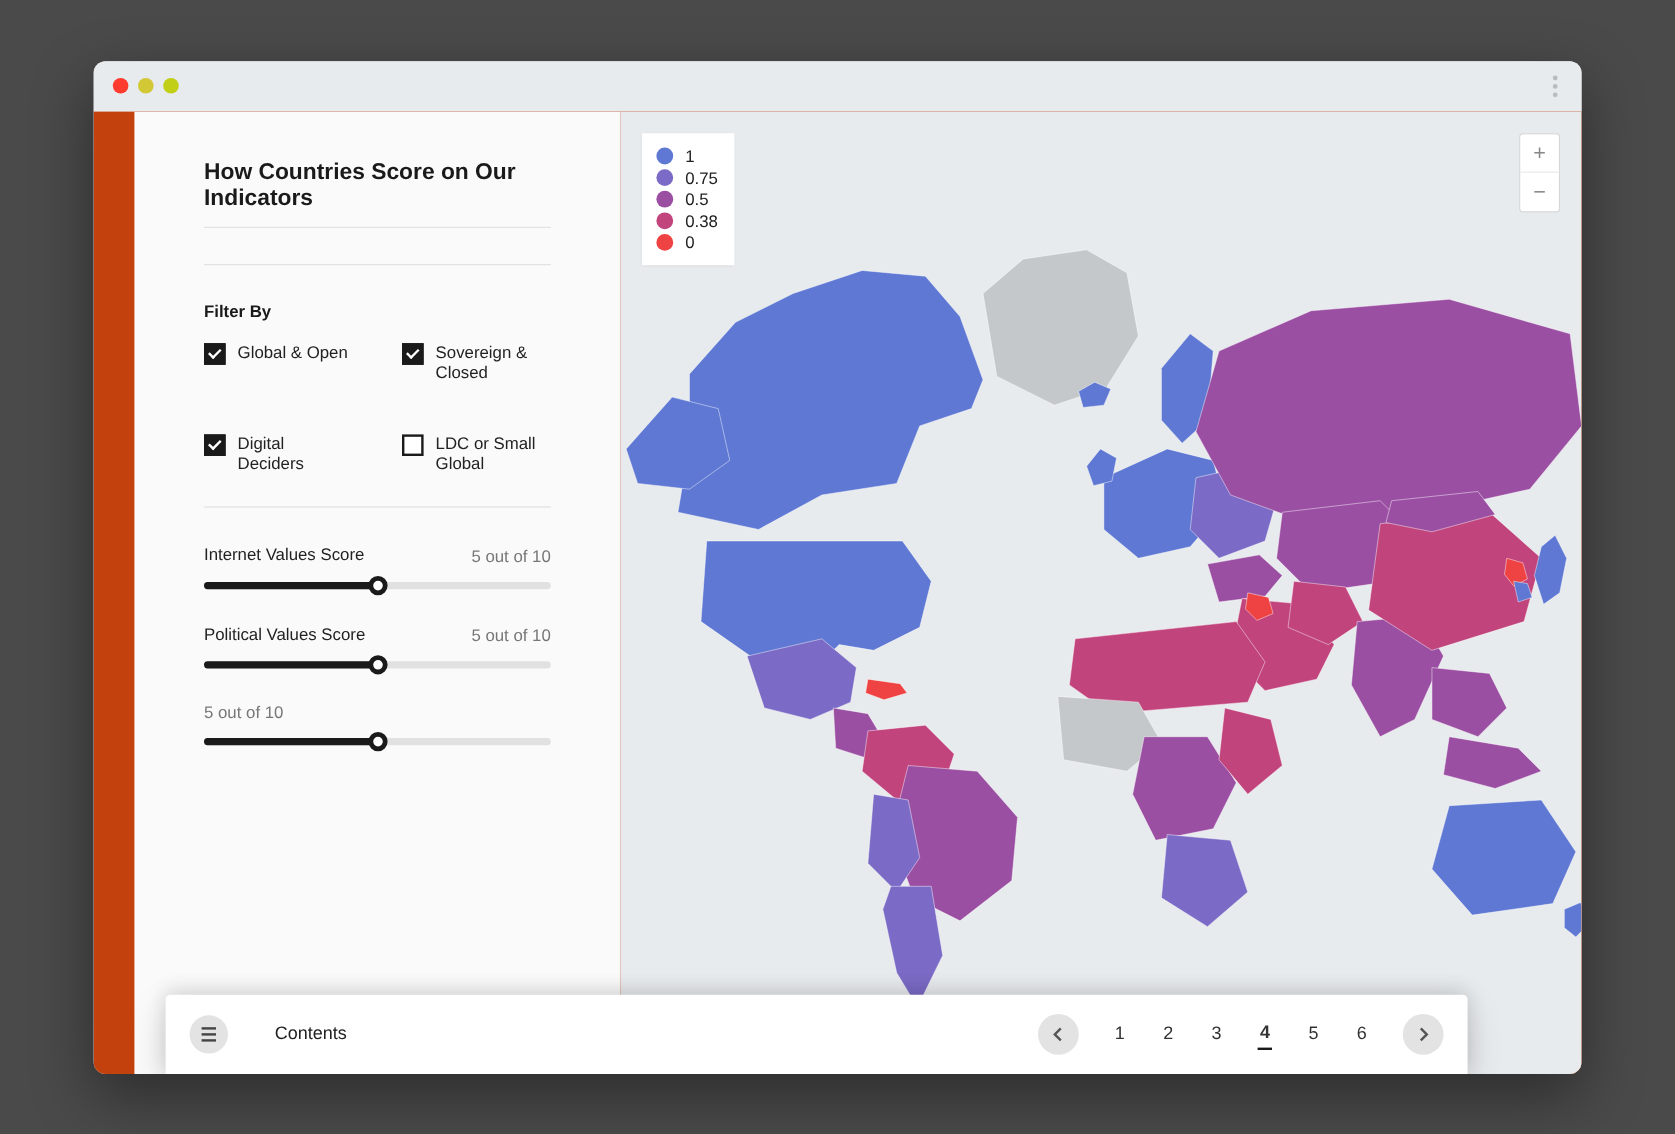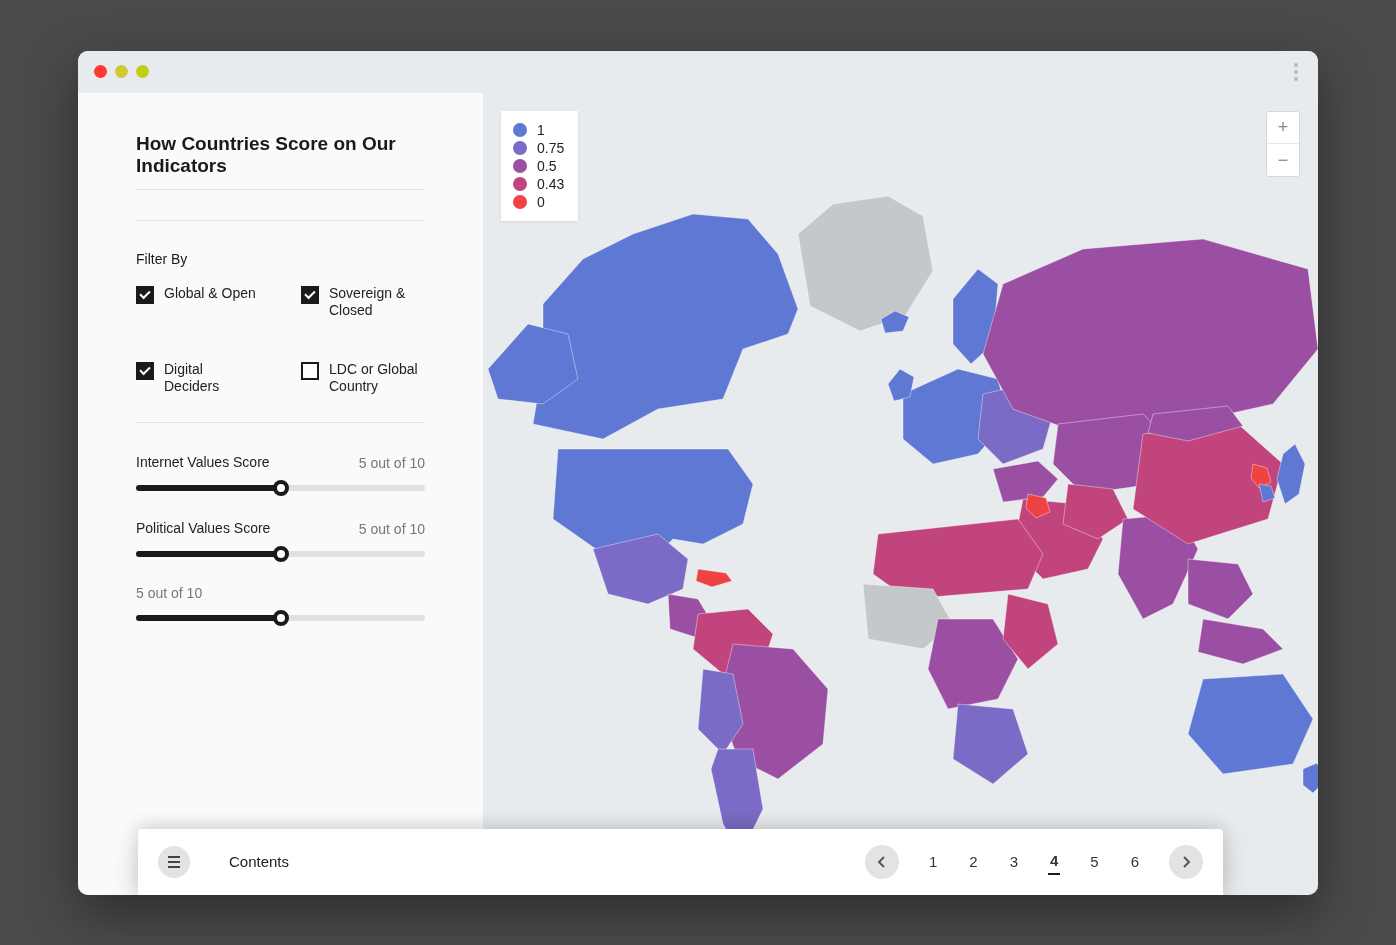--- a/index.html
+++ b/index.html
@@ -38,20 +38,21 @@
   .dot.yellow { background: #d2c836; }
   .dot.green { background: #c1cf17; }
   .morebtn { display: flex; flex-direction: column; gap: 3px; padding: 4px; }
   .morebtn span { width: 4px; height: 4px; border-radius: 50%; background: #b9bcbe; }
 
   .body {
     flex: 1;
     display: flex;
     background: #c2410c;
     overflow: hidden;
+    padding-left: 34px;
   }
 
   
   .sidebar {
     width: 405px;
     background: #fafafa;
     padding: 40px 58px 20px 58px;
     overflow-y: auto;
   }
   .sidebar h1 {
@@ -84,21 +85,21 @@
     background: #fff;
     color: #1a1a1a;
   }
   .view-toggle button.active {
     background: #1a1a1a;
     color: #fff;
   }
 
   .filter-label {
     font-size: 14px;
-    font-weight: 400;
+    font-weight: 700;
     color: #1a1a1a;
     margin-bottom: 18px;
   }
   .filter-grid {
     display: grid;
     grid-template-columns: 1fr 1fr;
     column-gap: 14px;
     row-gap: 22px;
     margin-bottom: 10px;
     gap: 41px;
@@ -292,21 +293,21 @@
           <span>Sovereign &amp; Closed</span>
         </label>
         <label class="chk checked">
           <span class="box">
               <span class="mark"></span>
             </span>
           <span>Digital Deciders</span>
         </label>
         <label class="chk">
           <span class="box"></span>
-          <span>LDC or Global Country</span>
+          <span>LDC or Small Global</span>
         </label>
       </div>
 
       <hr class="hr2">
 
       <div class="slider-block">
         <div class="slider-head">
           <span class="name">Internet Values Score</span>
           <span class="val">5 out of 10</span>
         </div>
@@ -349,21 +350,21 @@
         <div class="row">
             <span class="sw" style="background:#7b6bc6"></span>
             <span>0.75</span>
           </div>
         <div class="row">
             <span class="sw" style="background:#9b4fa3"></span>
             <span>0.5</span>
           </div>
         <div class="row">
             <span class="sw" style="background:#c1447d"></span>
-            <span>0.43</span>
+            <span>0.38</span>
           </div>
         <div class="row">
             <span class="sw" style="background:#ef4343"></span>
             <span>0</span>
           </div>
       </div>
 
       <div class="zoom">
         <button>+</button>
         <button>−</button>

